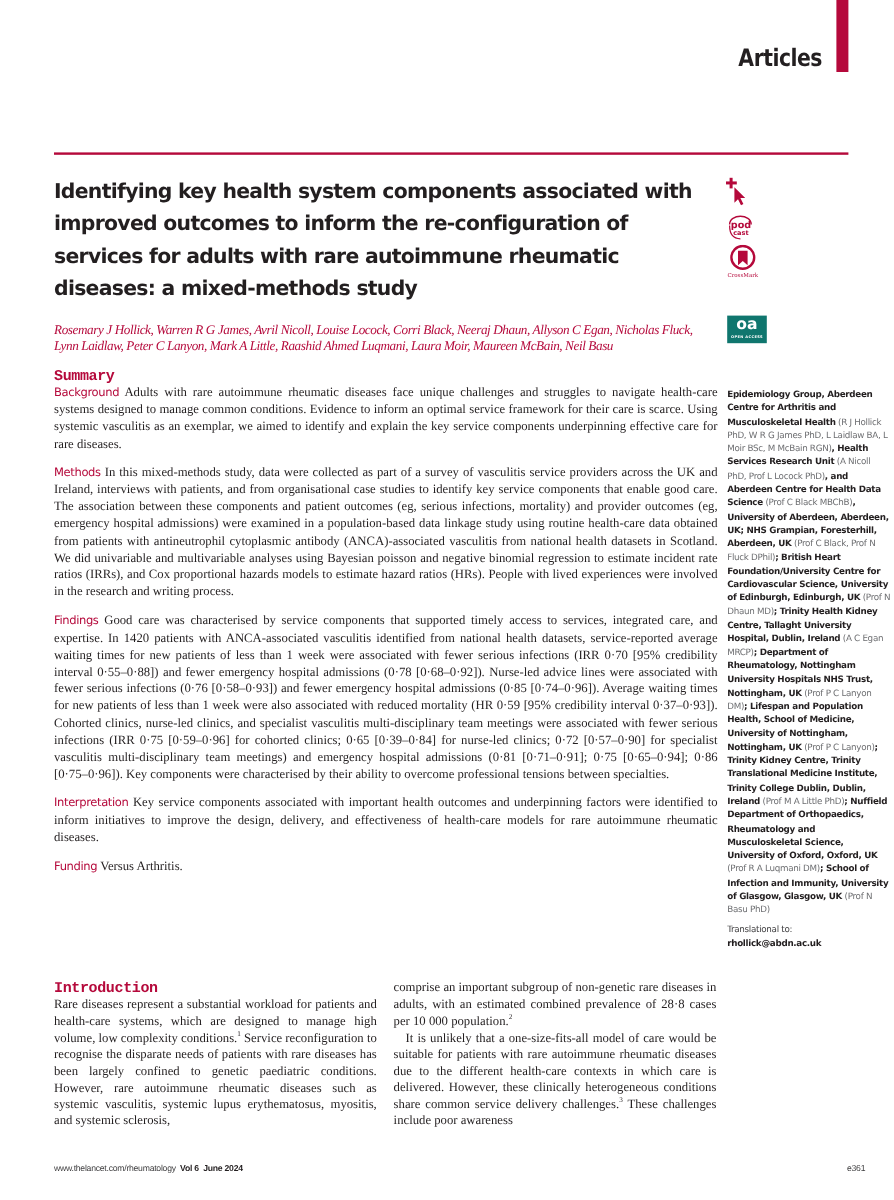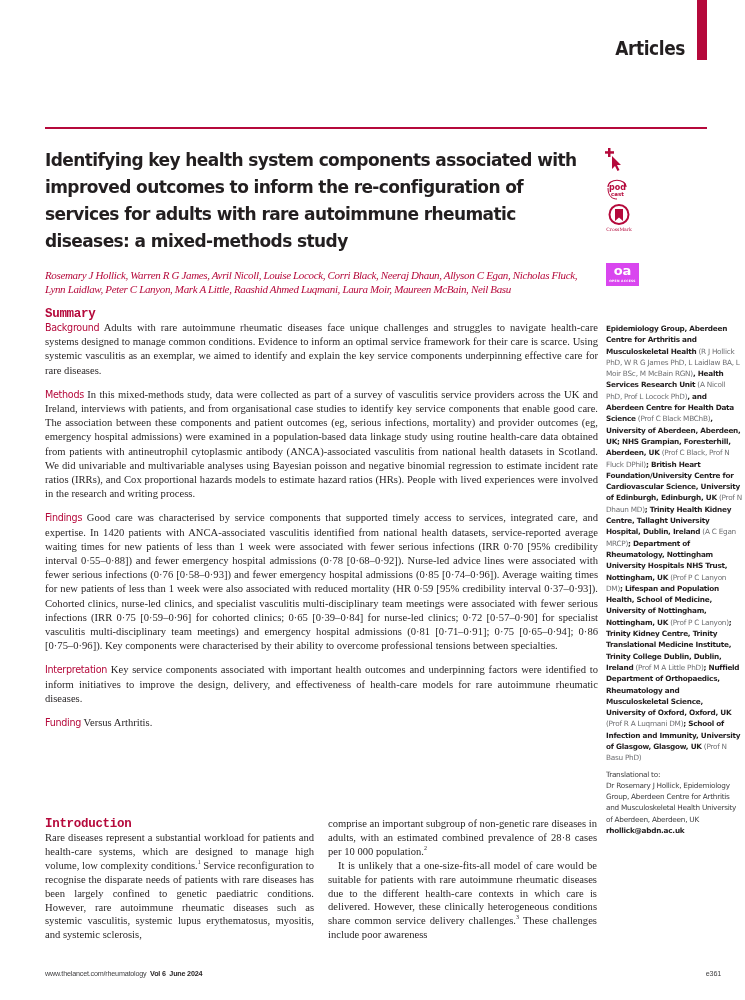--- a/index.html
+++ b/index.html
@@ -6,21 +6,21 @@
   body { width: 745px; height: 1000px; position: relative; overflow: hidden; font-family: "Liberation Serif", serif; color: #231f20; }
 
   #top-bar { position: absolute; left: 697px; top: 0; width: 10px; height: 60px; background: #b5093b; }
   #section-label { position: absolute; right: 60px; top: 36px; font-family: "DejaVu Sans", sans-serif; font-size: 20px; font-weight: bold; letter-spacing: -0.5px; color: #231f20; transform: scaleX(0.85); transform-origin: right; }
   #rule { position: absolute; left: 45px; top: 127px; width: 662px; height: 2px; background: #b5093b; }
 
   #title { position: absolute; left: 45px; top: 147px; width: 545px; font-family: "DejaVu Sans", sans-serif; font-size: 17px; font-weight: bold; line-height: 27px; letter-spacing: -0.6px; color: #231f20; }
 
   #icons { position: absolute; left: 605px; top: 148px; display: flex; gap: 3px; align-items: flex-start; flex-direction: column; }
   .icon-svg { display: block; }
-  #oa-badge { position: absolute; left: 606px; top: 263px; width: 33px; height: 23px; background: #d946ef; color: #fff; text-align: center; font-family: "DejaVu Sans", sans-serif; font-weight: bold; font-size: 13px; line-height: 16px; }
+  #oa-badge { position: absolute; left: 606px; top: 263px; width: 33px; height: 23px; background: #0f766e; color: #fff; text-align: center; font-family: "DejaVu Sans", sans-serif; font-weight: bold; font-size: 13px; line-height: 16px; }
   #oa-badge small { display: block; font-size: 3px; line-height: 4px; letter-spacing: 0.3px; }
 
   #authors { position: absolute; left: 45px; top: 268px; width: 550px; font-family: Liberation Serif, serif; font-style: italic; font-size: 11px; line-height: 14px; color: #b5093b; letter-spacing: -0.35px; }
 
   #summary { position: absolute; left: 45px; top: 307px; width: 553px; }
   .h2 { font-family: Liberation Mono, monospace; font-weight: bold; color: #b5093b; font-size: 12.5px; letter-spacing: -0.3px; }
   .para { font-size: 10.6px; line-height: 14.2px; text-align: justify; margin: 0 0 10px 0; }
   .para .lab { font-family: "DejaVu Sans", sans-serif; color: #b5093b; font-size: 9.6px; letter-spacing: -0.3px; }
 
   #intro { position: absolute; left: 45px; top: 817px; width: 553px; }
@@ -103,21 +103,20 @@
     </div>
   </div>
 </section>
 
 <aside id="sidebar">
   <div class="aff">
     <b>Epidemiology Group, Aberdeen Centre for Arthritis and Musculoskeletal Health</b><span class="nm"> (R J Hollick PhD, W R G James PhD, L Laidlaw BA, L Moir BSc, M McBain RGN)</span><b>, Health Services Research Unit</b><span class="nm"> (A Nicoll PhD, Prof L Locock PhD)</span><b>, and Aberdeen Centre for Health Data Science</b><span class="nm"> (Prof C Black MBChB)</span><b>, University of Aberdeen, Aberdeen, UK; NHS Grampian, Foresterhill, Aberdeen, UK</b><span class="nm"> (Prof C Black, Prof N Fluck DPhil)</span><b>; British Heart Foundation/University Centre for Cardiovascular Science, University of Edinburgh, Edinburgh, UK</b><span class="nm"> (Prof N Dhaun MD)</span><b>; Trinity Health Kidney Centre, Tallaght University Hospital, Dublin, Ireland</b><span class="nm"> (A C Egan MRCP)</span><b>; Department of Rheumatology, Nottingham University Hospitals NHS Trust, Nottingham, UK</b><span class="nm"> (Prof P C Lanyon DM)</span><b>; Lifespan and Population Health, School of Medicine, University of Nottingham, Nottingham, UK</b><span class="nm"> (Prof P C Lanyon)</span><b>; Trinity Kidney Centre, Trinity Translational Medicine Institute, Trinity College Dublin, Dublin, Ireland</b><span class="nm"> (Prof M A Little PhD)</span><b>; Nuffield Department of Orthopaedics, Rheumatology and Musculoskeletal Science, University of Oxford, Oxford, UK</b><span class="nm"> (Prof R A Luqmani DM)</span><b>; School of Infection and Immunity, University of Glasgow, Glasgow, UK</b><span class="nm"> (Prof N Basu PhD)</span>
   </div>
   <div id="corr">
     <div>Translational to:</div>
-    <div>Dr Rosemary J Hollick, Epidemiology Group, Aberdeen Centre for Arthritis and Musculoskeletal Health University of Aberdeen, Aberdeen, UK</div>
     <div class="email">rhollick@abdn.ac.uk</div>
   </div>
 </aside>
 
 <footer id="footer">
   <span>
     <span>www.thelancet.com/rheumatology</span>&nbsp;&nbsp;<b>Vol 6</b>&nbsp;&nbsp;<b>June 2024</b>
   </span>
   <span>e361</span>
 </footer>

